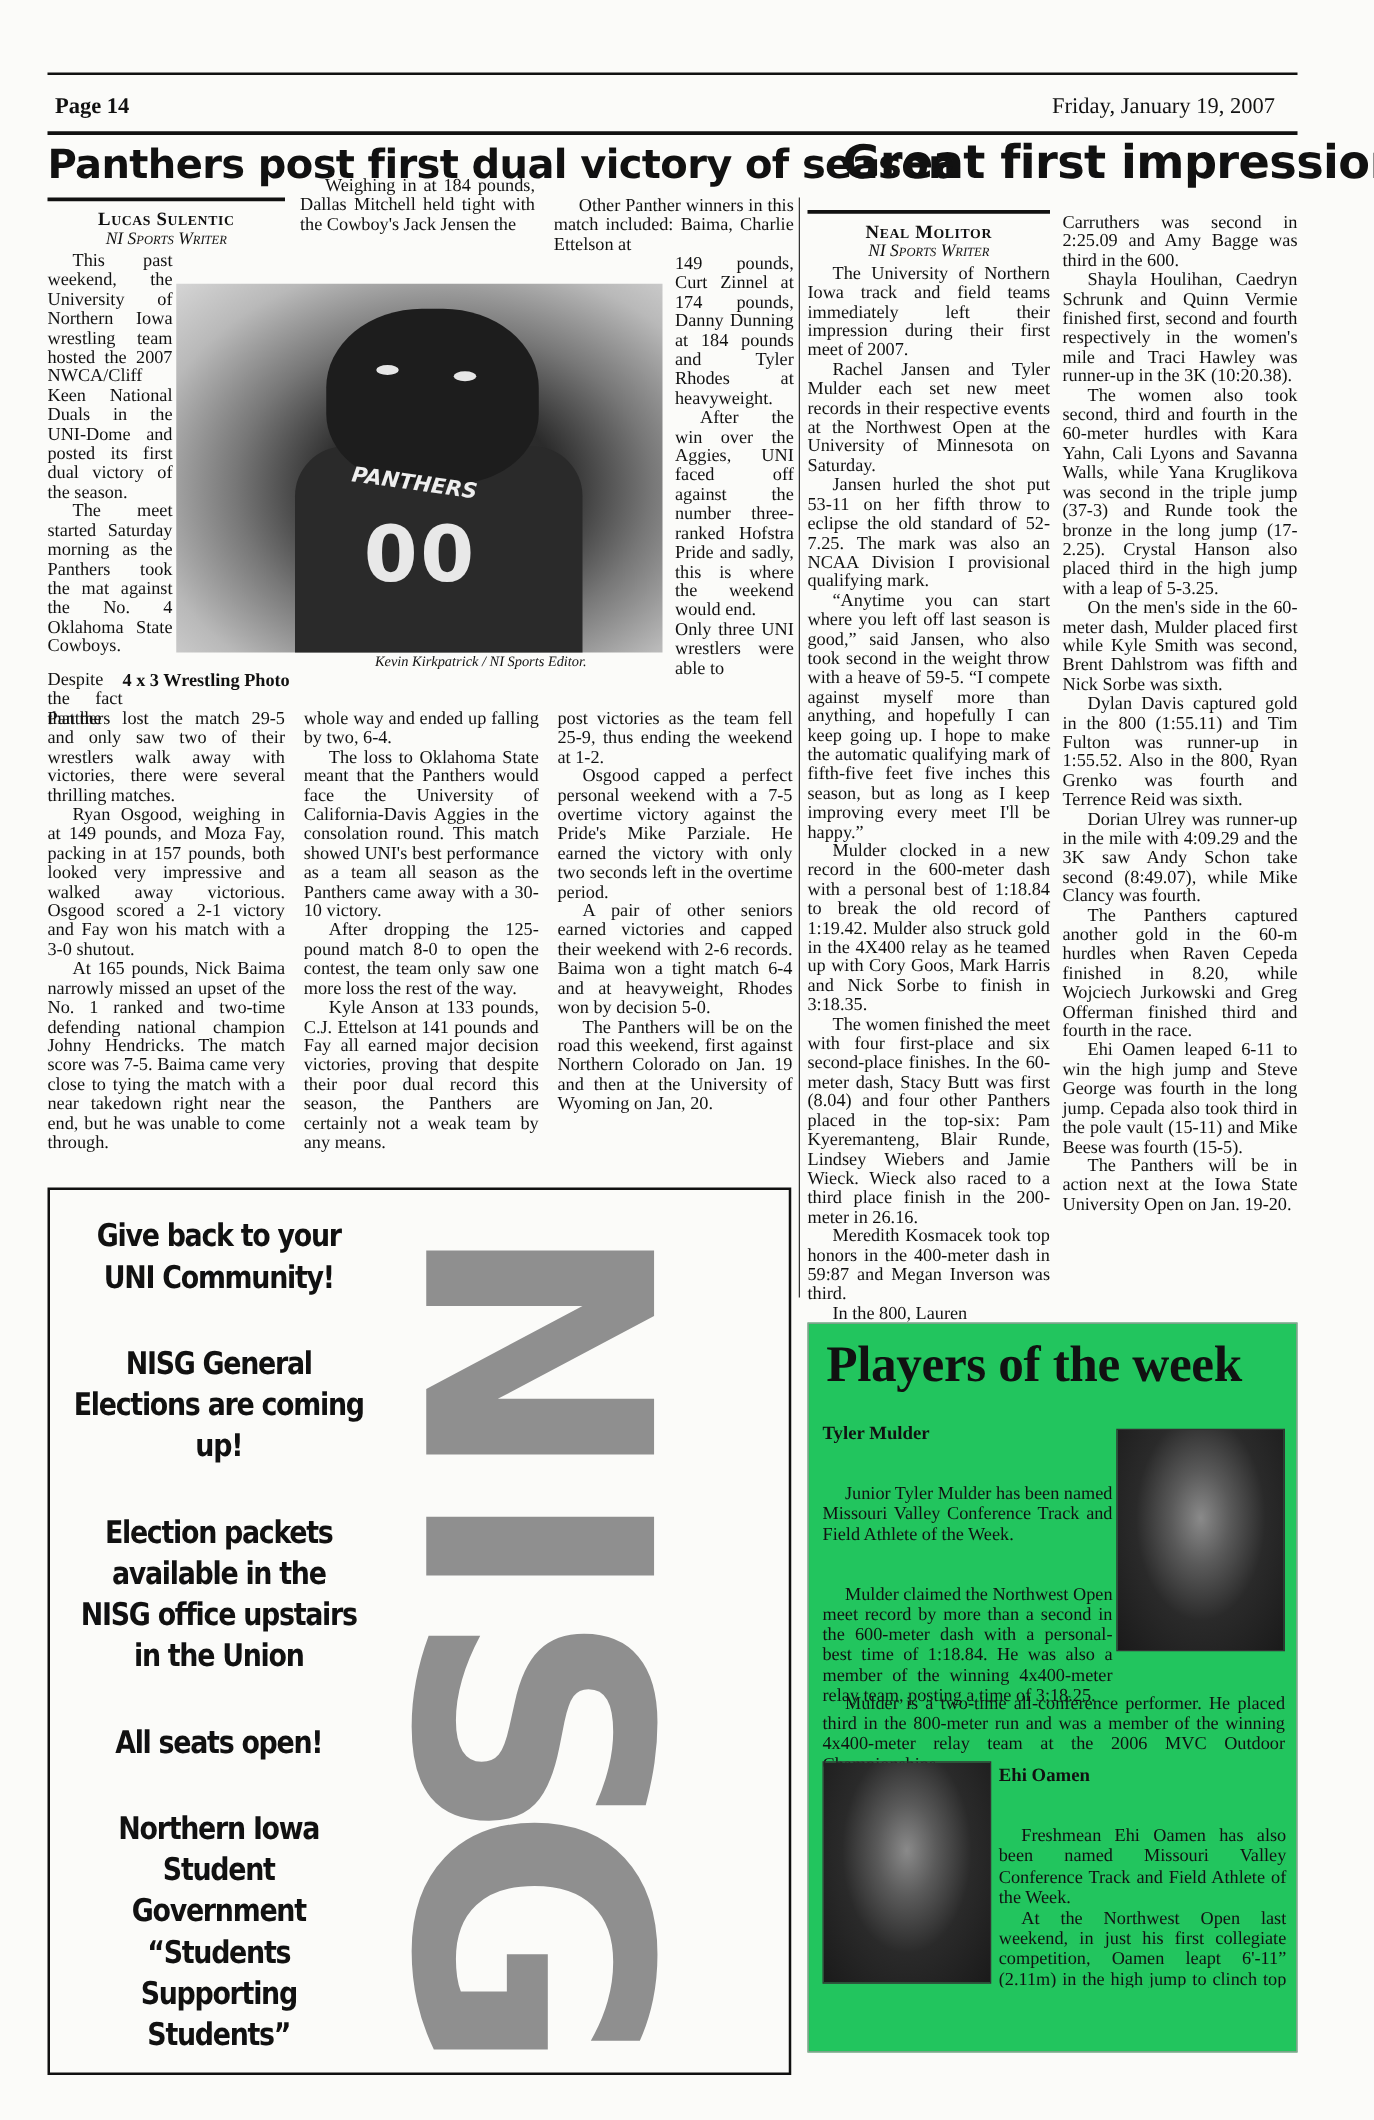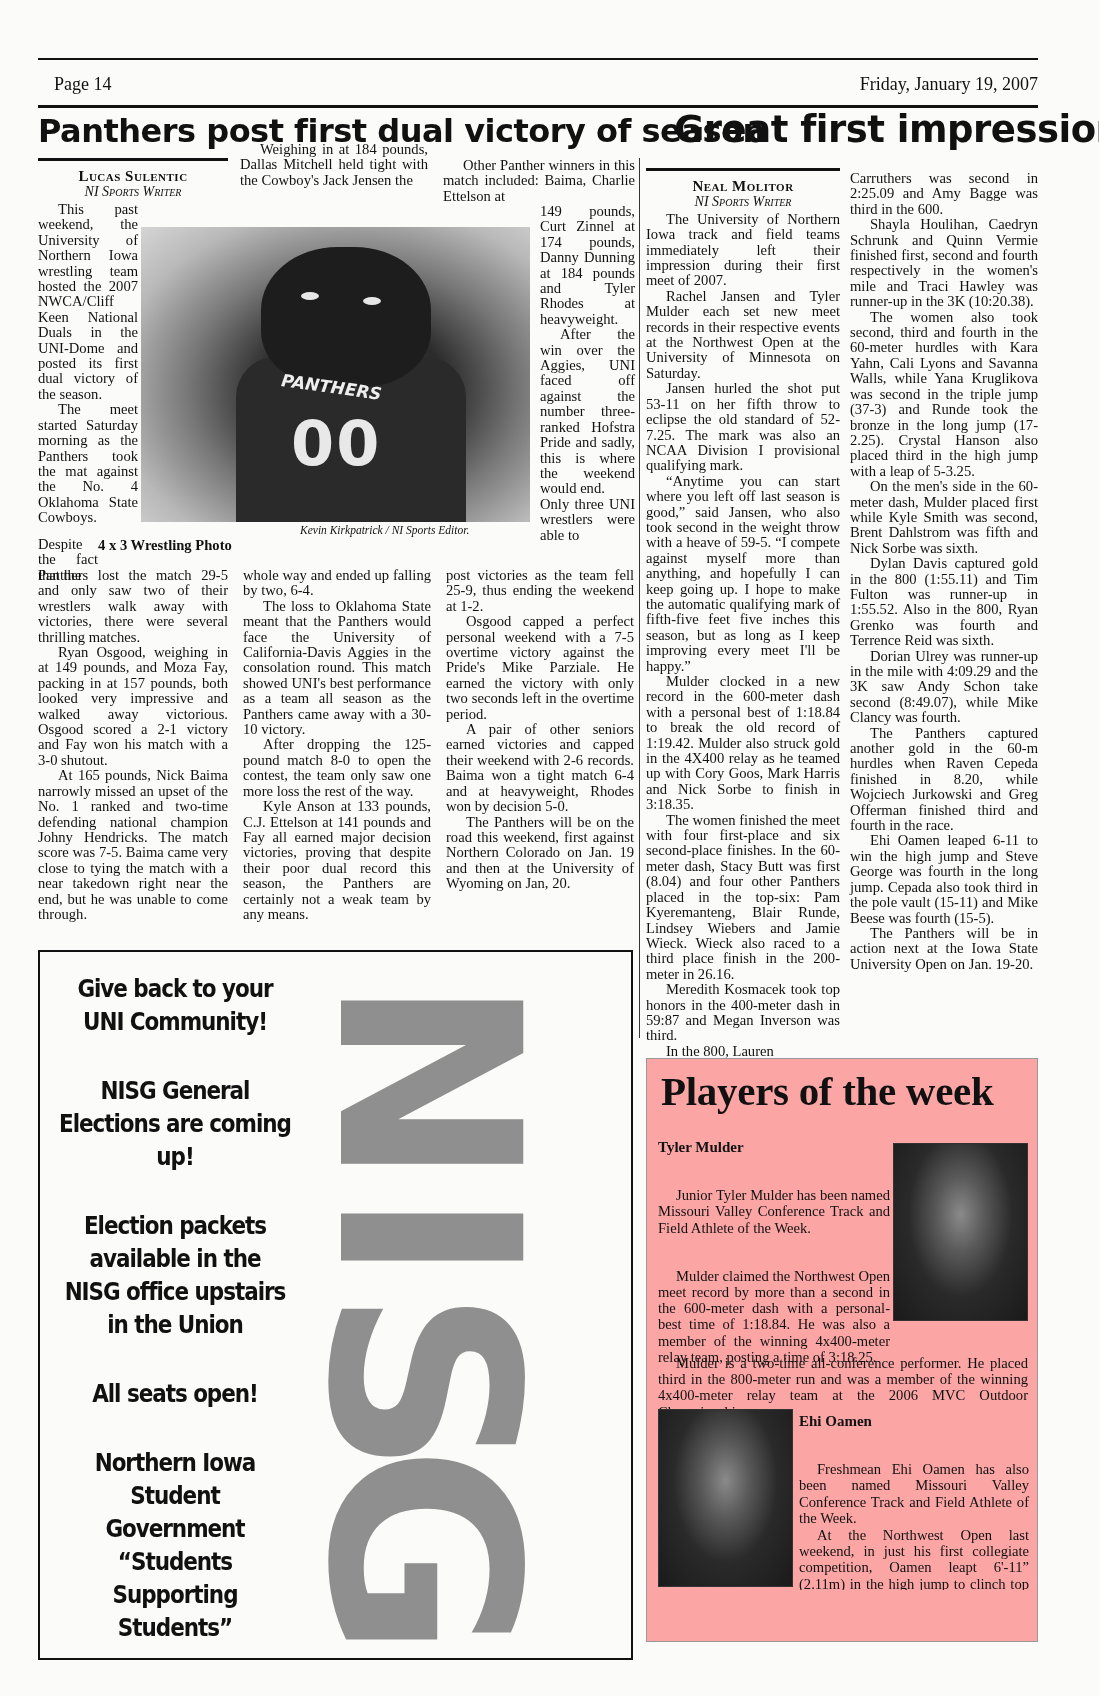--- a/index.html
+++ b/index.html
@@ -2,23 +2,23 @@
 <html><head>
 <meta charset="utf-8">
 <style>
   * { box-sizing: border-box; margin: 0; padding: 0; }
   html, body { width: 1099px; height: 1696px; background: #fbfbf9; overflow: hidden; }
   body { position: relative; font-family: "Liberation Serif", "DejaVu Serif", serif; color: #111; }
 
   .rule { position: absolute; left: 38px; width: 1000px; background: #111; }
   .masthead { position: absolute; top: 70px; left: 38px; width: 1000px; height: 30px; font-size: 18px; }
   .masthead span { position: absolute; top: 4px; }
-  .mh-page { left: 16px; font-weight: normal; }
+  .mh-page { left: 6px; font-weight: bold; }
   .mh-paper { left: 0; right: 0; text-align: center; font-weight: bold; }
-  .mh-date { right: 0; margin-left: 22px; }
+  .mh-date { right: 18px; margin-left: 22px; }
 
   .headline { position: absolute; top: 112px; font-family: "DejaVu Sans", "Liberation Sans", sans-serif; font-weight: bold; letter-spacing: -0.5px; white-space: nowrap; }
   .hl-left { left: 38px; font-size: 32px; }
   .hl-right { left: 650px; font-size: 37px; top: 108px; margin-left: 24px; }
 
   .col { position: absolute; font-size: 14.6px; line-height: 15.4px; text-align: justify; hyphens: auto; }
   .col p { text-indent: 20px; }
   .col p.noindent { text-indent: 0; }
 
   .byline { text-align: center; }
@@ -37,21 +37,21 @@
   .photo-label { position: absolute; left: 98px; top: 537px; font-size: 14.6px; font-weight: bold; white-space: nowrap; }
 
   .col-divider { position: absolute; left: 639px; top: 158px; width: 1px; height: 880px; background: #333; }
 
   .ad-box { position: absolute; left: 38px; top: 950px; width: 595px; height: 710px; border: 2px solid #111; background: #fbfbf9; }
   .ad-text { position: absolute; left: 0; width: 270px; top: 20px; text-align: center; font-family: "DejaVu Sans", "Liberation Sans", sans-serif; font-weight: bold; font-size: 25px; line-height: 33px; letter-spacing: -1.2px; transform: scaleX(0.86); transform-origin: center top; }
   .ad-text .blk { margin-bottom: 36px; }
   .ad-logo { position: absolute; left: 262px; top: 15px; width: 320px; height: 680px; }
   .logo-letter { position: absolute; left: 0; width: 250px; color: #8f8f8f; font-family: "DejaVu Sans", "Liberation Sans", sans-serif; font-weight: bold; text-align: center; transform: rotate(90deg); transform-origin: center center; line-height: 1; }
 
-  .potw { position: absolute; left: 646px; top: 1058px; width: 392px; height: 584px; background: #fca5a5; border: 1px solid #999; }
+  .potw { position: absolute; left: 646px; top: 1058px; width: 392px; height: 584px; background: #22c55e; border: 1px solid #999; }
   .potw-title { position: absolute; left: 14px; top: 8px; font-family: "Liberation Serif", serif; font-weight: bold; font-size: 41px; letter-spacing: -0.3px; white-space: nowrap; }
   .potw-name { font-weight: bold; font-size: 15px; }
   .potw-text { position: absolute; font-size: 14.6px; line-height: 16.2px; text-align: justify; }
   .potw-text p { text-indent: 18px; margin-top: 32px; }
   .potw-photo { position: absolute; background: radial-gradient(ellipse at 50% 40%, #8a8a8a 0%, #5a5a5a 25%, #2a2a2a 55%, #1a1a1a 100%); border: 1px solid #333; }
 </style>
 </head>
 <body>
 
 <div class="rule" style="top:58px;height:2px;"></div>

